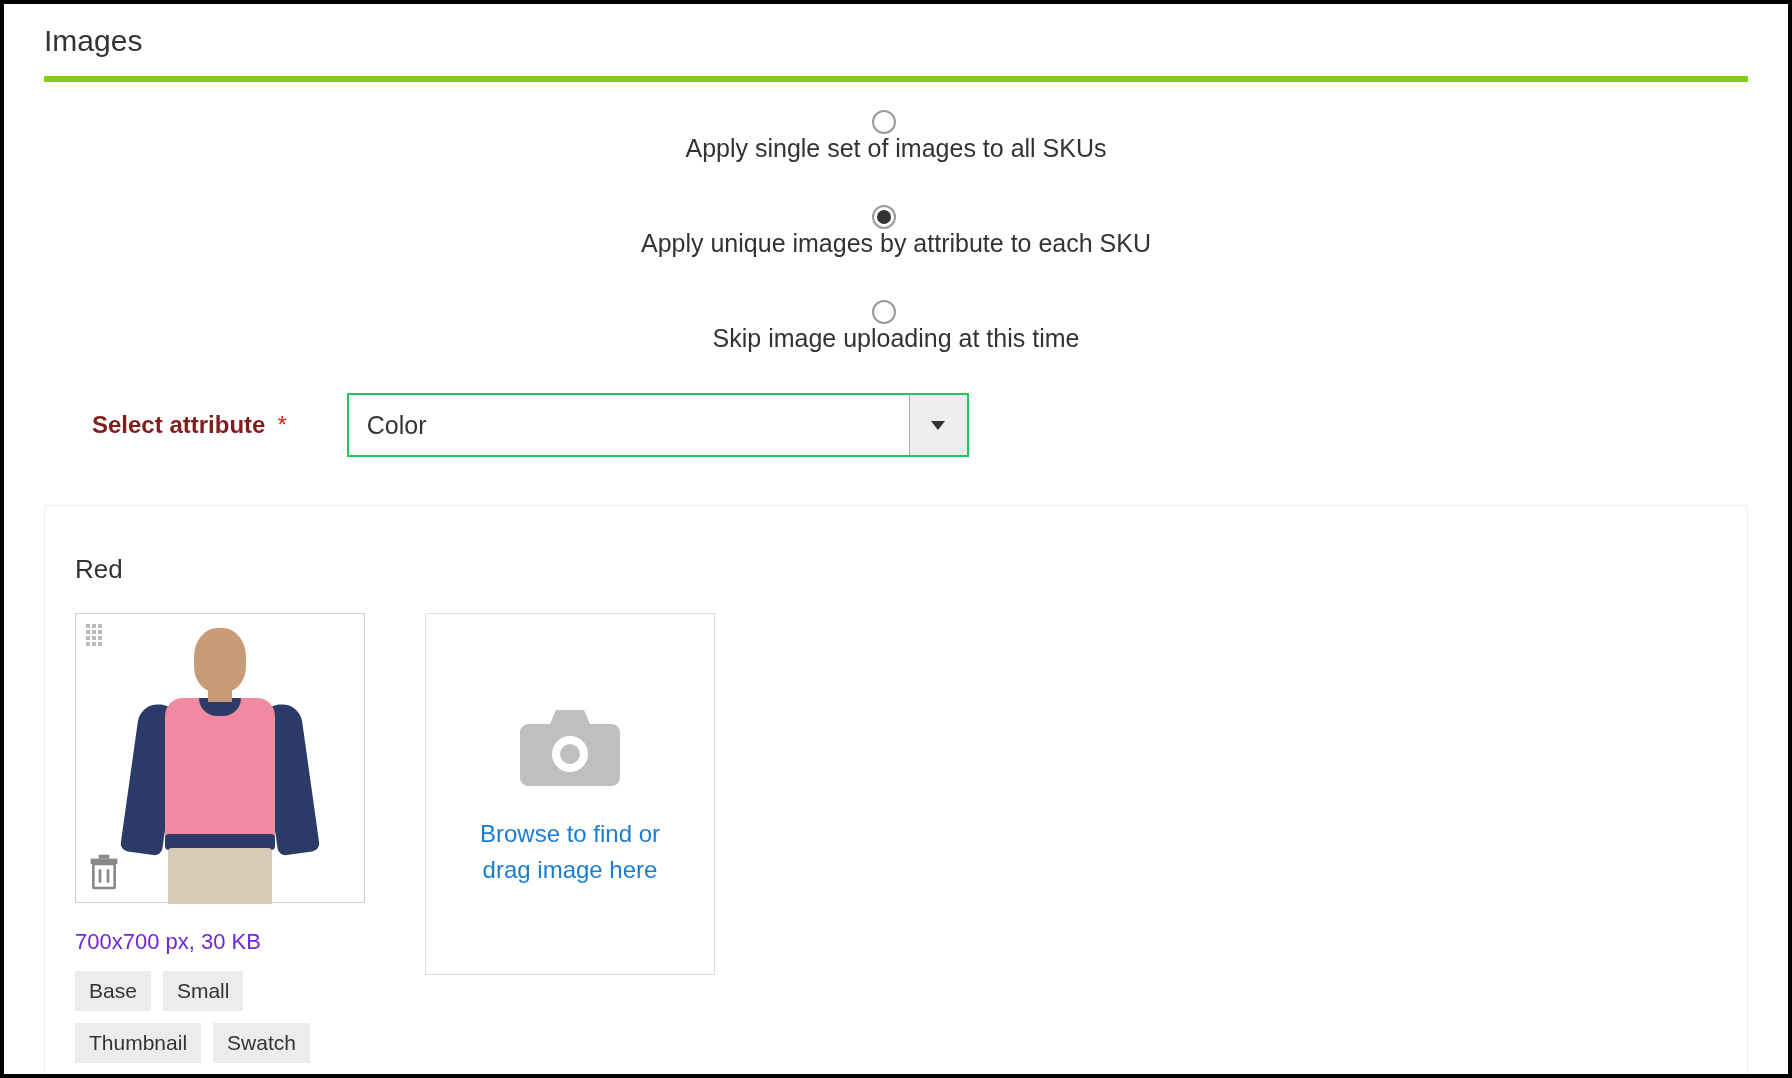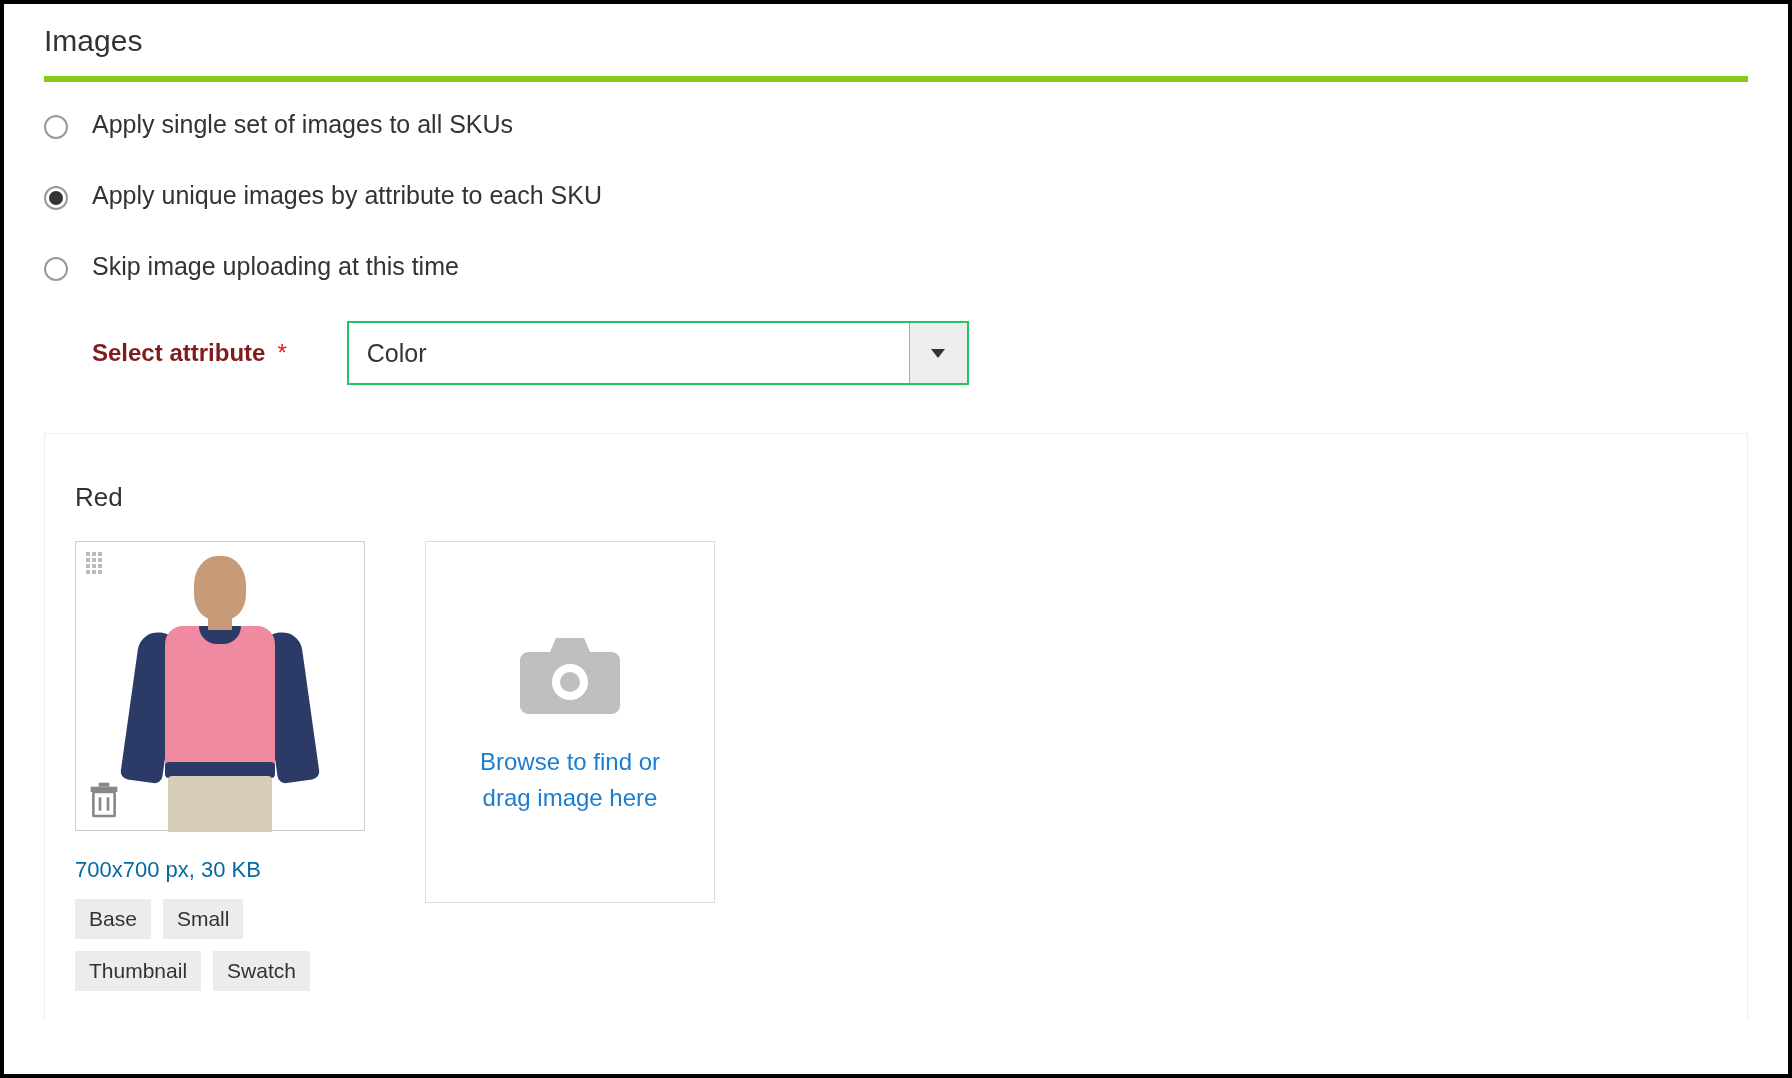--- a/index.html
+++ b/index.html
@@ -25,22 +25,23 @@
       color: #333;
       padding-bottom: 18px;
       border-bottom: 6px solid #84cc16;
       margin-bottom: 28px;
     }
     .radio-group {
       margin-bottom: 40px;
     }
     .radio-row {
       display: flex;
-      align-items: flex-end;
+      align-items: center;
       margin-bottom: 42px;
+      flex-direction: column;
     }
     .radio-row:last-child {
       margin-bottom: 0;
     }
     .radio-circle {
       width: 24px;
       height: 24px;
       border: 2px solid #999;
       border-radius: 50%;
       margin-right: 24px;
@@ -265,21 +266,21 @@
     .upload-text {
       color: #1a7dd0;
       font-size: 24px;
       text-align: center;
       line-height: 1.5;
       padding: 0 20px;
     }
 
     .meta-text {
       font-size: 22px;
-      color: #0369a1;
+      color: #6d28d9;
       margin-top: 26px;
       margin-bottom: 16px;
     }
     .tags-row {
       display: flex;
       flex-wrap: wrap;
       gap: 12px;
     }
     .tag {
       background: #ececec;

